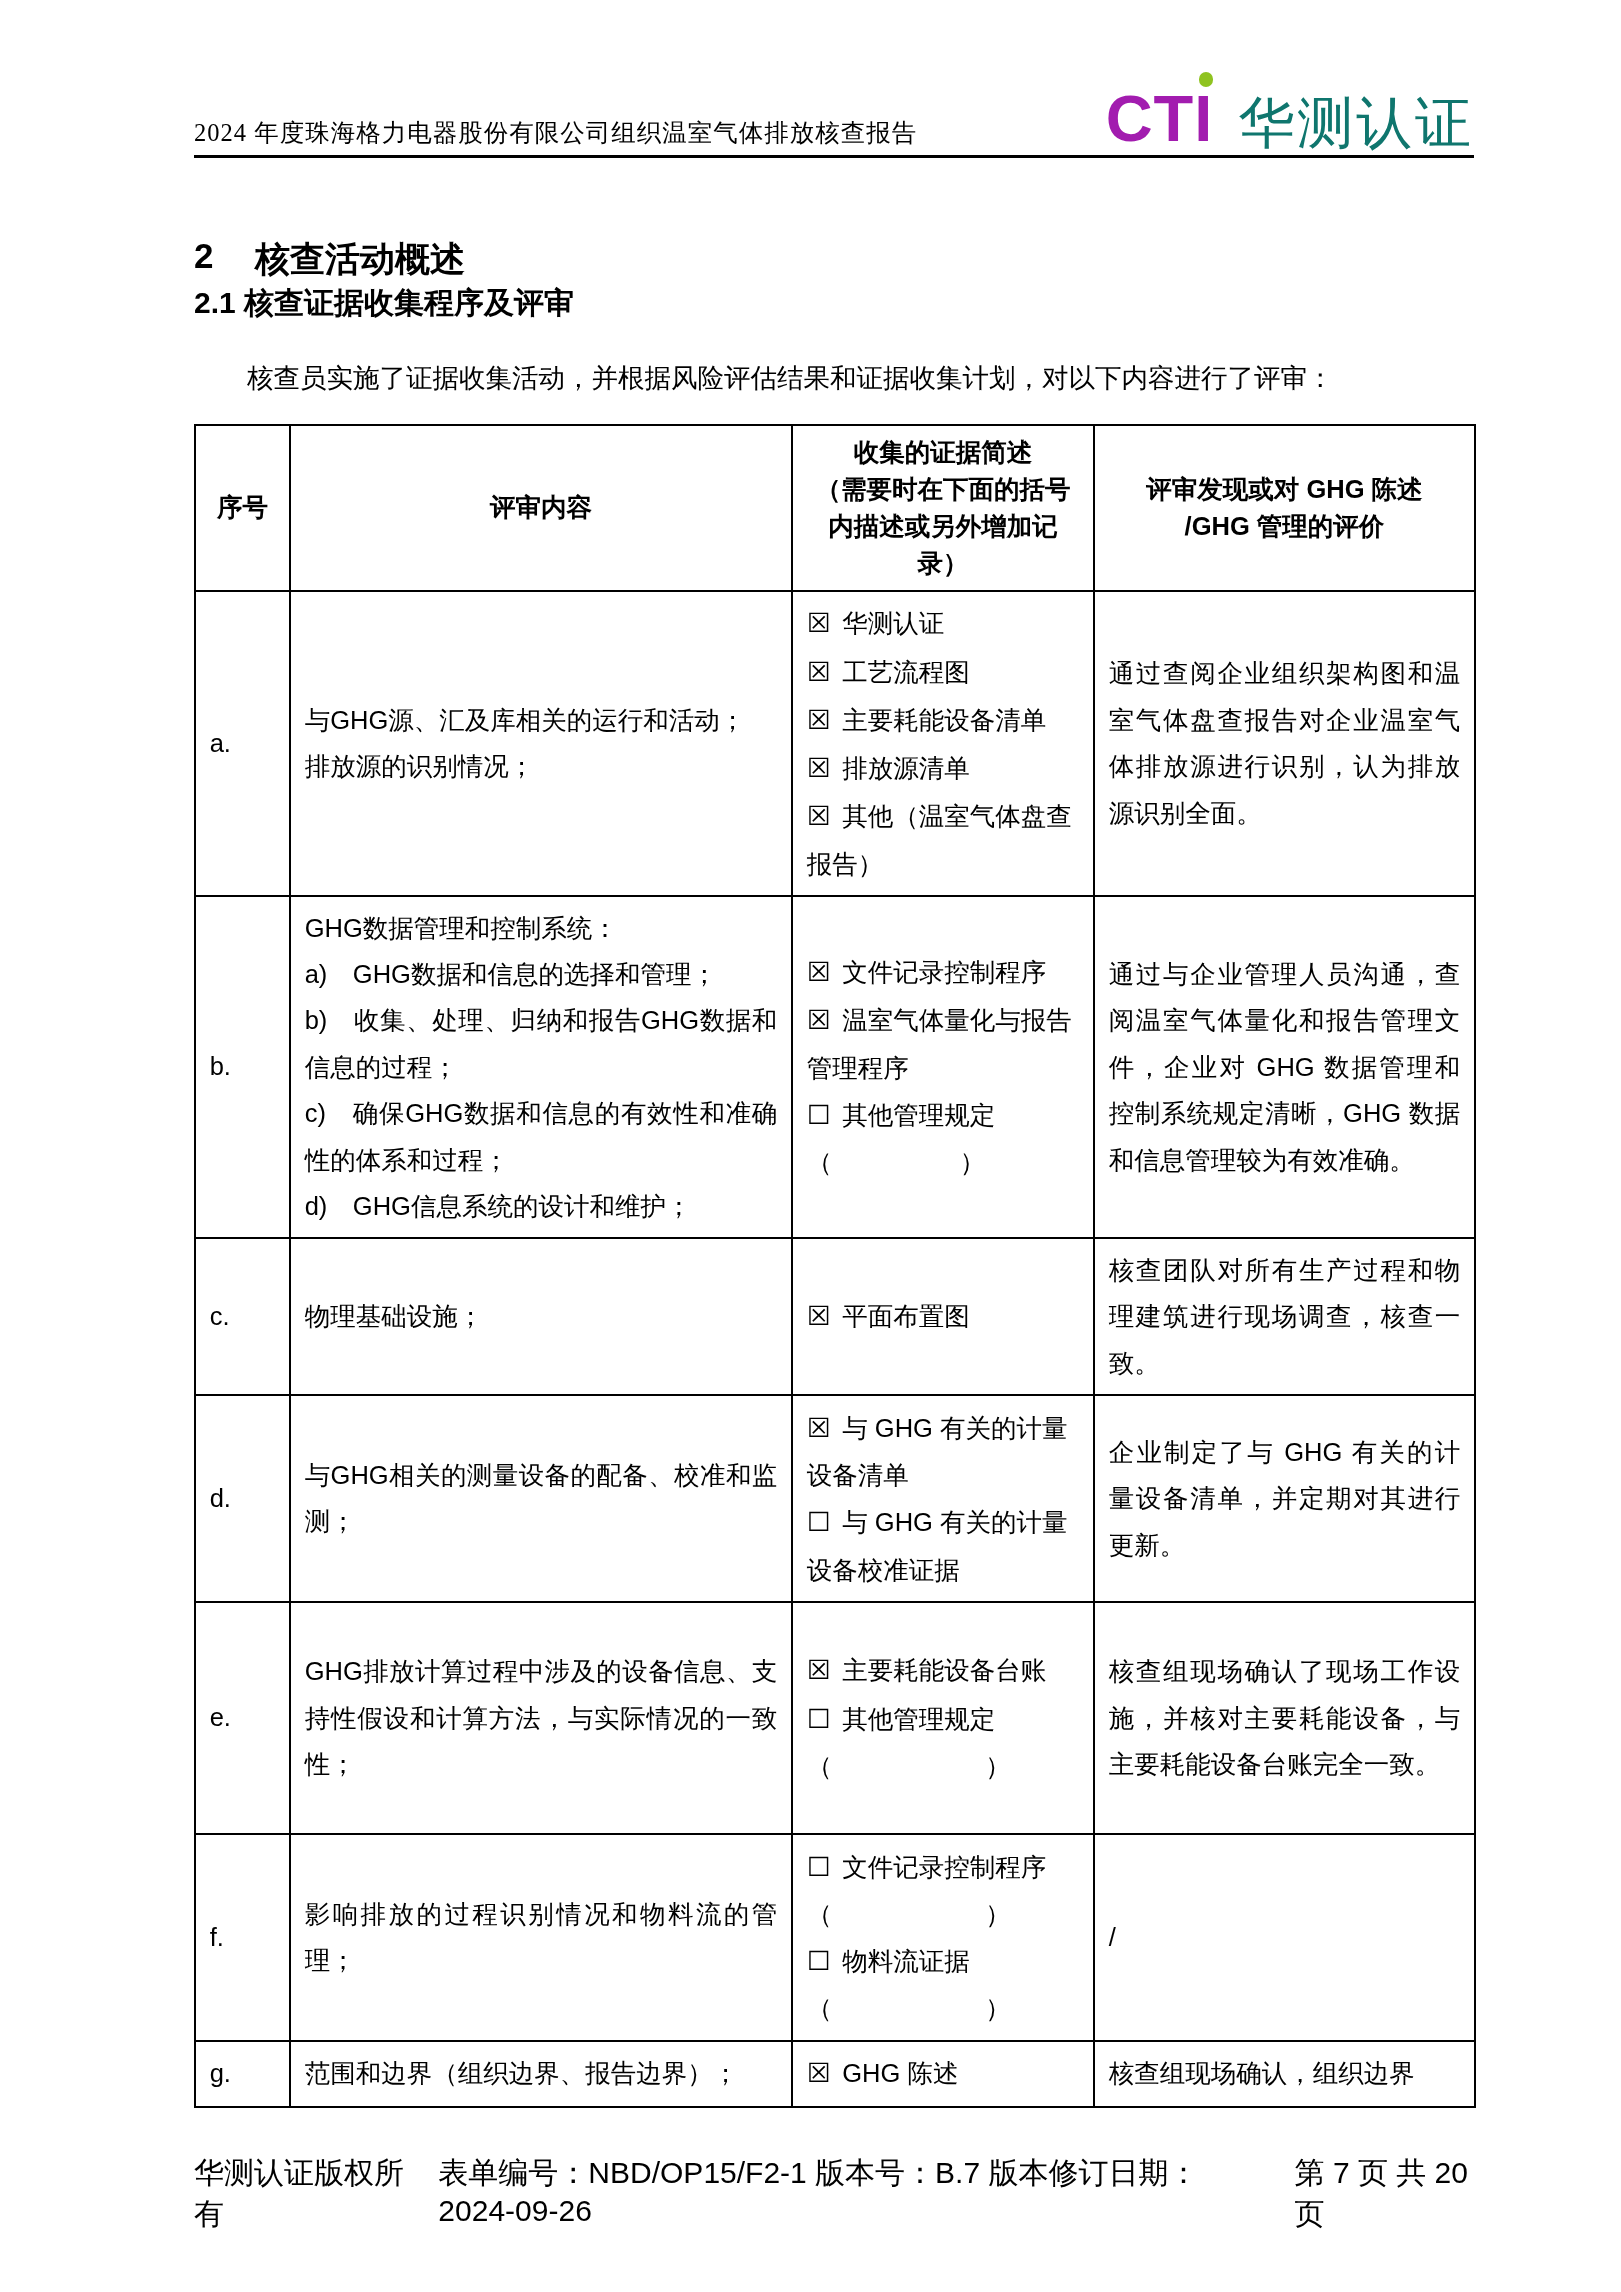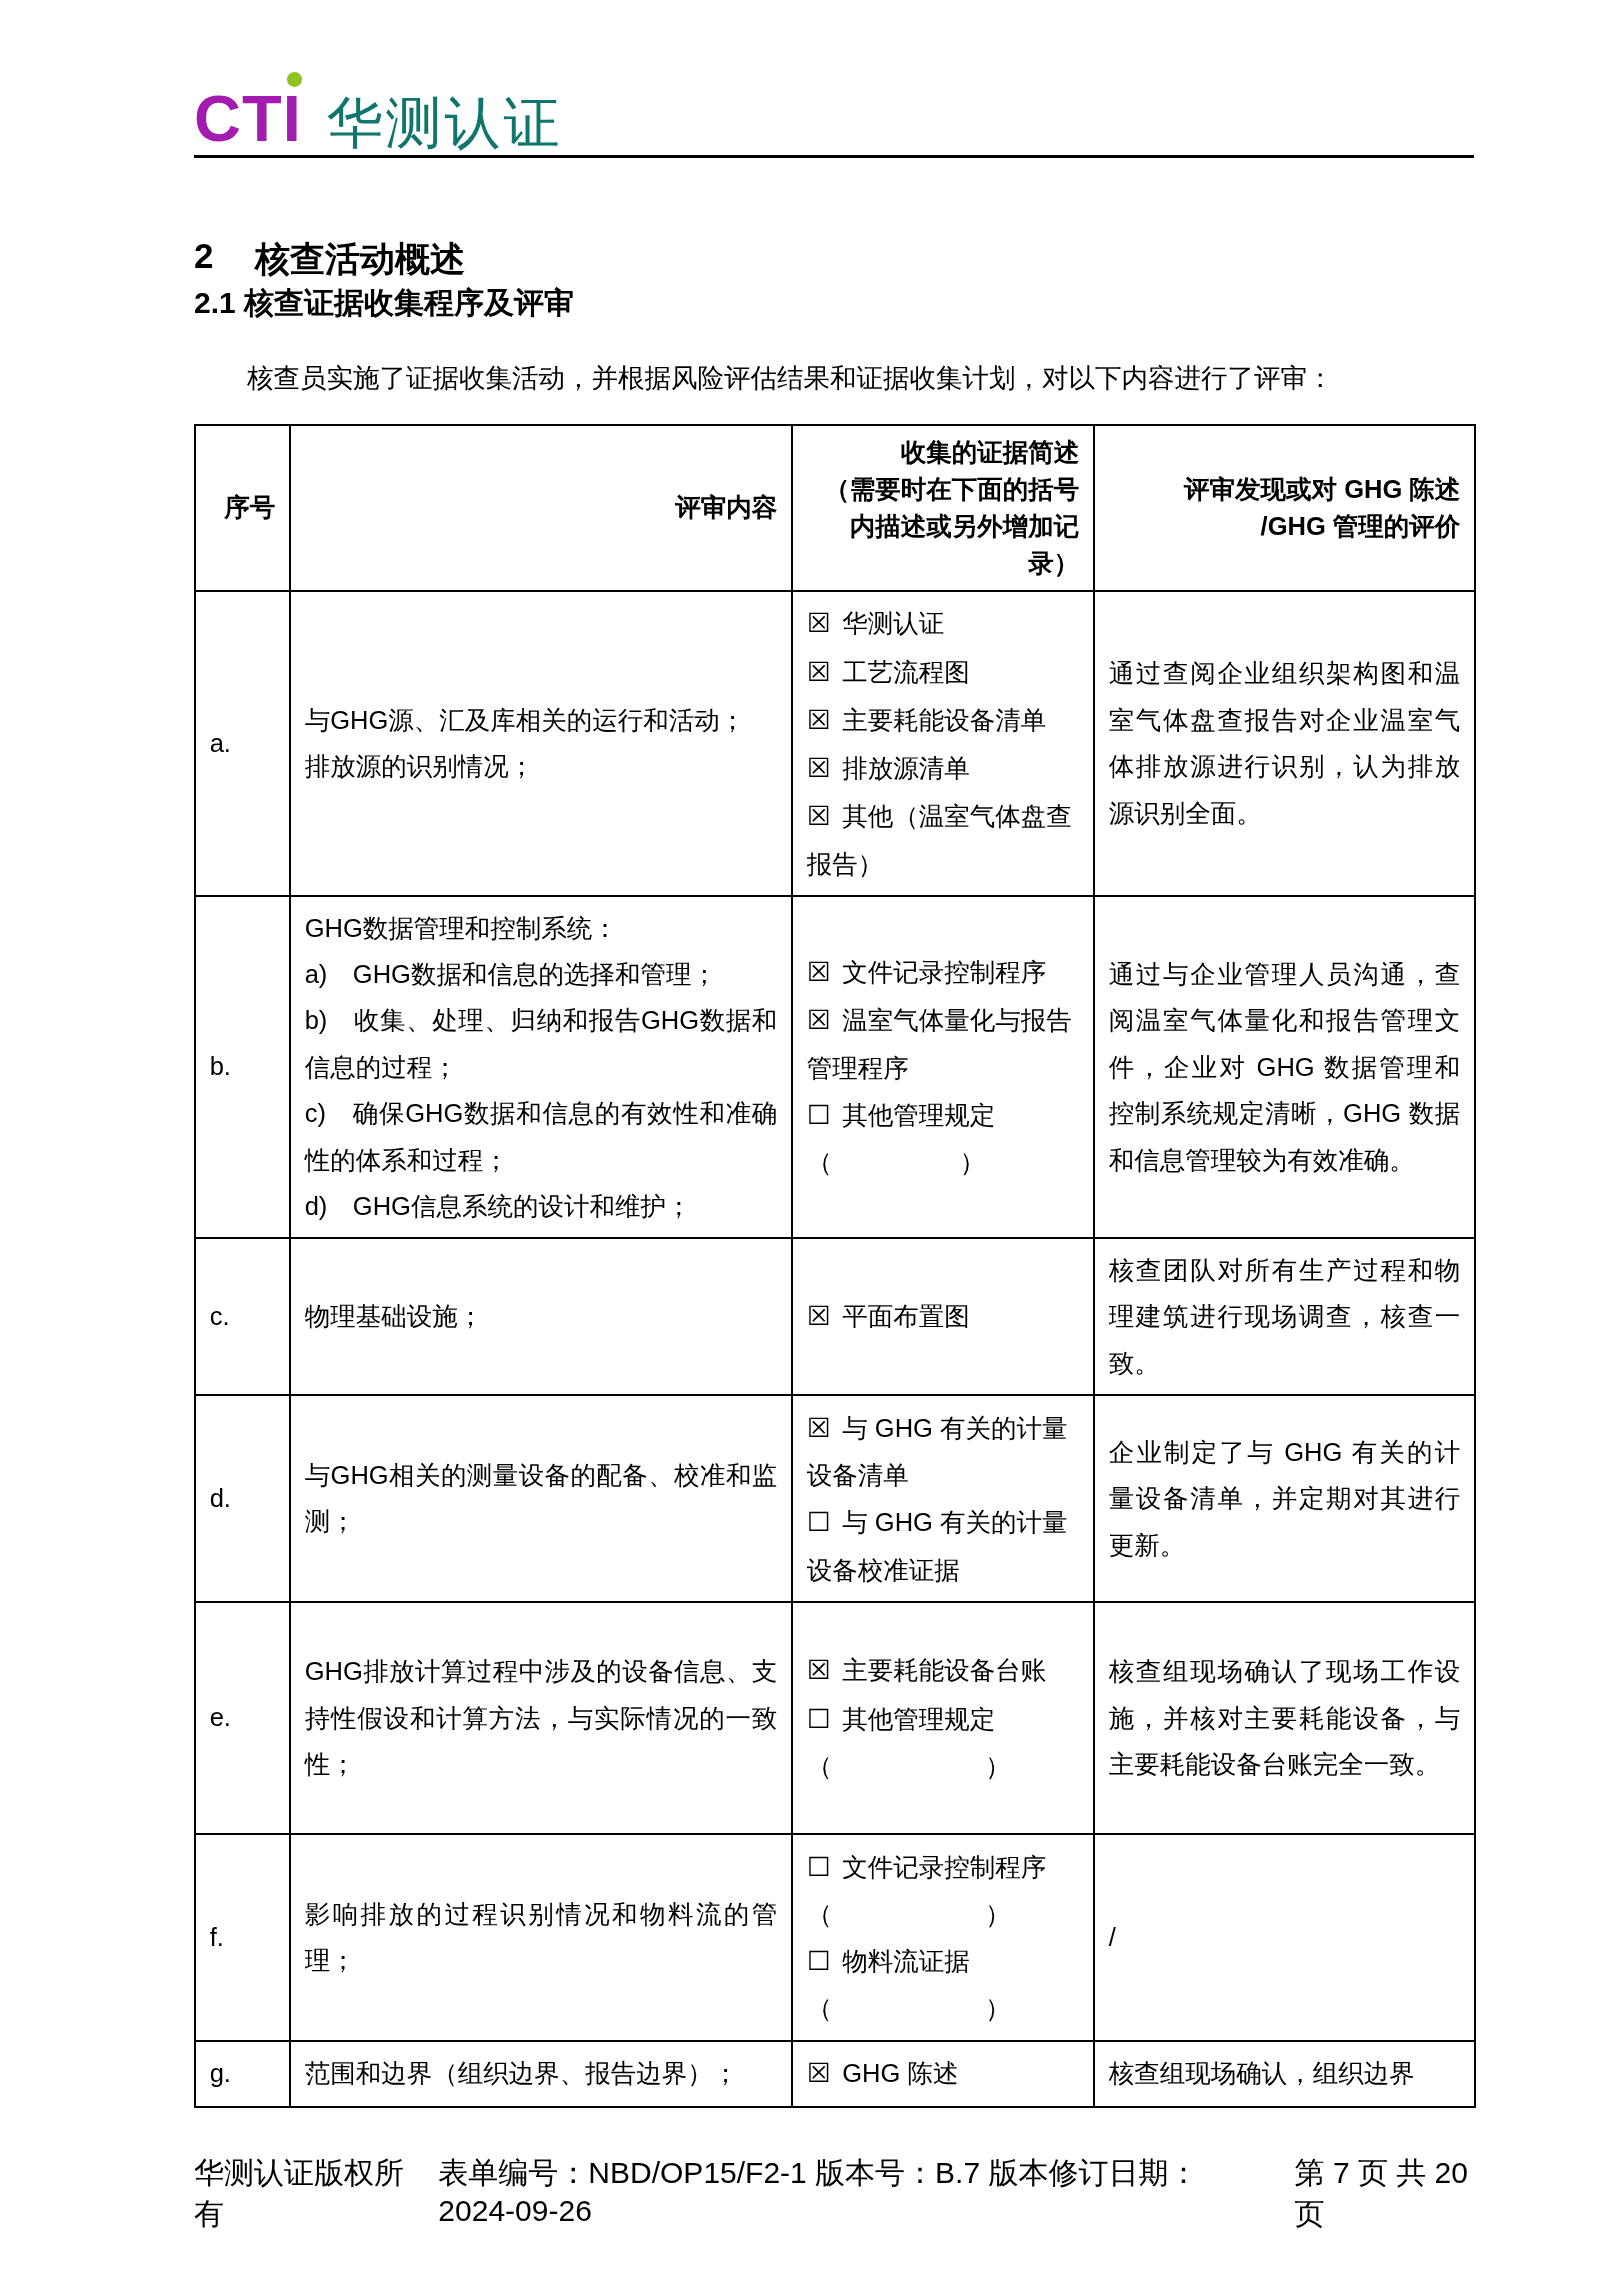--- a/index.html
+++ b/index.html
@@ -44,21 +44,21 @@
 
   
   table.review{
     border-collapse:collapse;margin-top:15.7px;width:1280px;table-layout:fixed;
   }
   table.review th,table.review td{
     border:2px solid #000;font-size:25.5px;vertical-align:middle;
     padding:7.8px 13.7px;box-sizing:border-box;
   }
   table.review{border:2.9px solid #000;}
-  th{font-weight:bold;text-align:right;line-height:1.45;white-space:pre-line;}
+  th{font-weight:bold;text-align:center;line-height:1.45;white-space:pre-line;}
   col.c1{width:95px;}col.c2{width:502px;}col.c3{width:302px;}col.c4{width:381px;}
   td.seq{padding-left:17.6px;vertical-align:middle;}
   td.cont{line-height:1.82;text-align:justify;white-space:pre-line;padding-left:15.7px;padding-right:15.7px;}
   td.evid{vertical-align:top;line-height:1.82;padding-top:11.8px;}
   td.find{line-height:1.82;text-align:justify;padding-left:15.7px;padding-right:13.7px;}
   .ev-item{margin:0;}
   .box{display:inline;margin-right:11.8px;font-size:26.5px;}
   .ev-label{white-space:pre-line;}
   tr.r-h{height:162px;}
   tr.r-a{height:277px;}
@@ -75,20 +75,21 @@
   }
   .page-footer .gap1{width:37px;}
   .page-footer .gap2{width:57px;}
 </style>
 </head>
 <body>
 
 <div class="content">
 
   <div class="page-header">
+    <div class="report-title">2024 年度珠海格力电器股份有限公司组织温室气体排放核查报告</div>
     <div class="logo">
       <span class="logo-cti"><span>CTI</span><span class="logo-dot"></span></span>
       <span class="logo-cn">华测认证</span>
     </div>
   </div>
 
   <div class="section-heading">
     <span class="section-number">2</span>
     <span>核查活动概述</span>
   </div>

